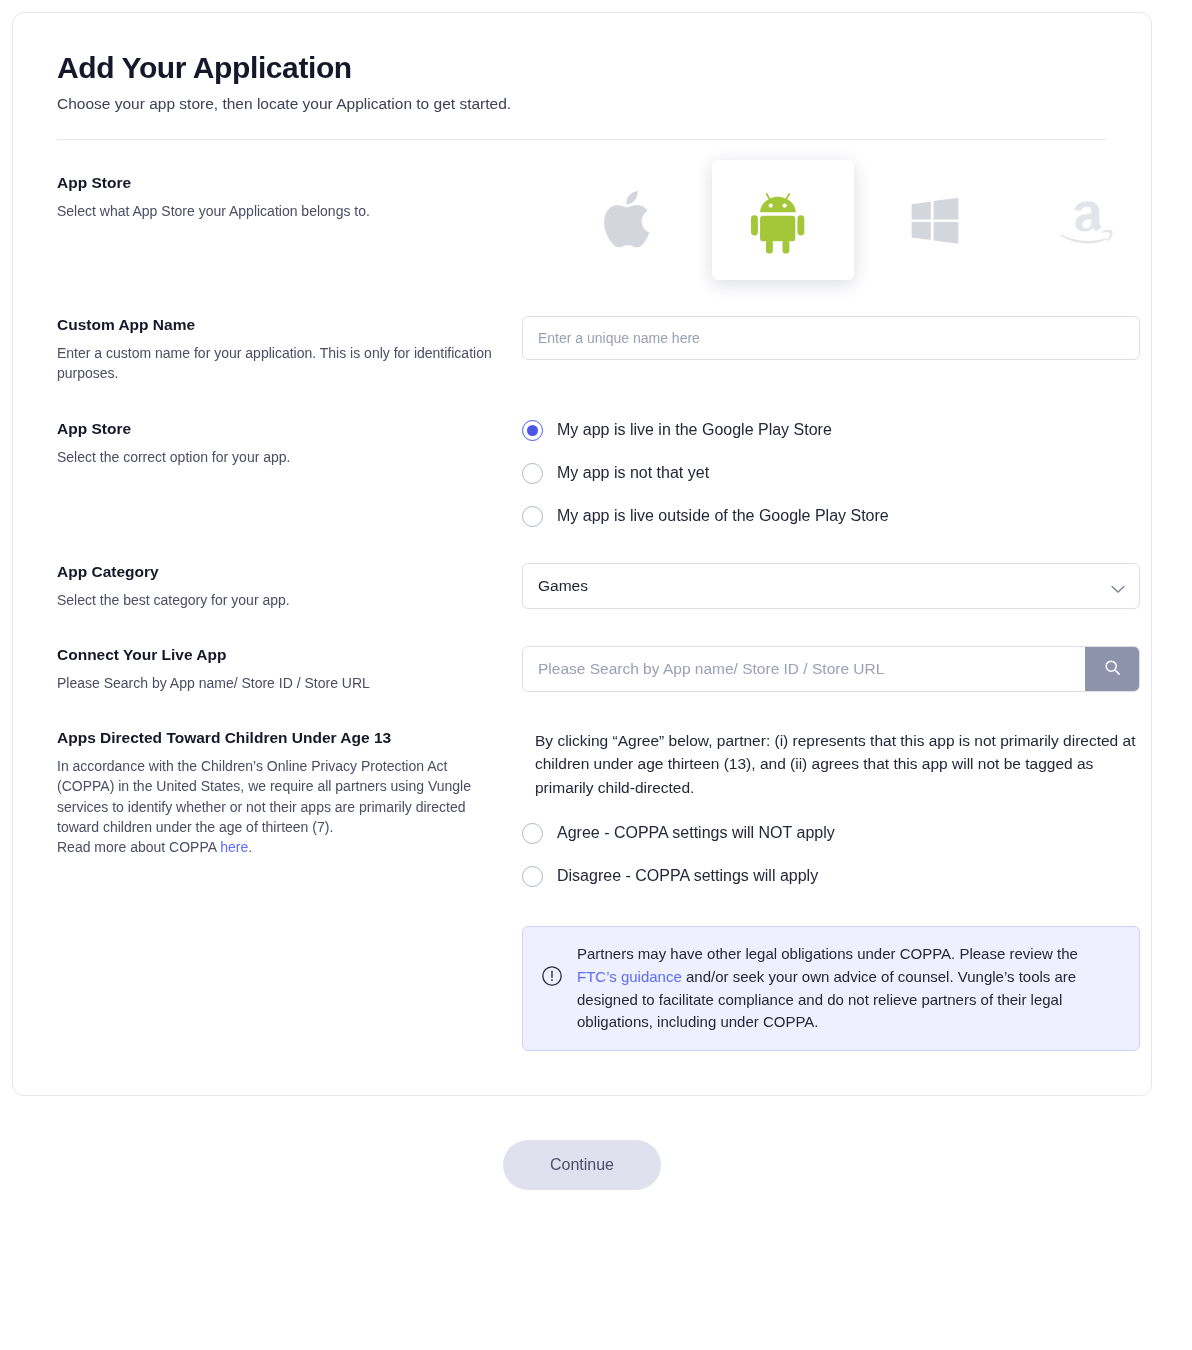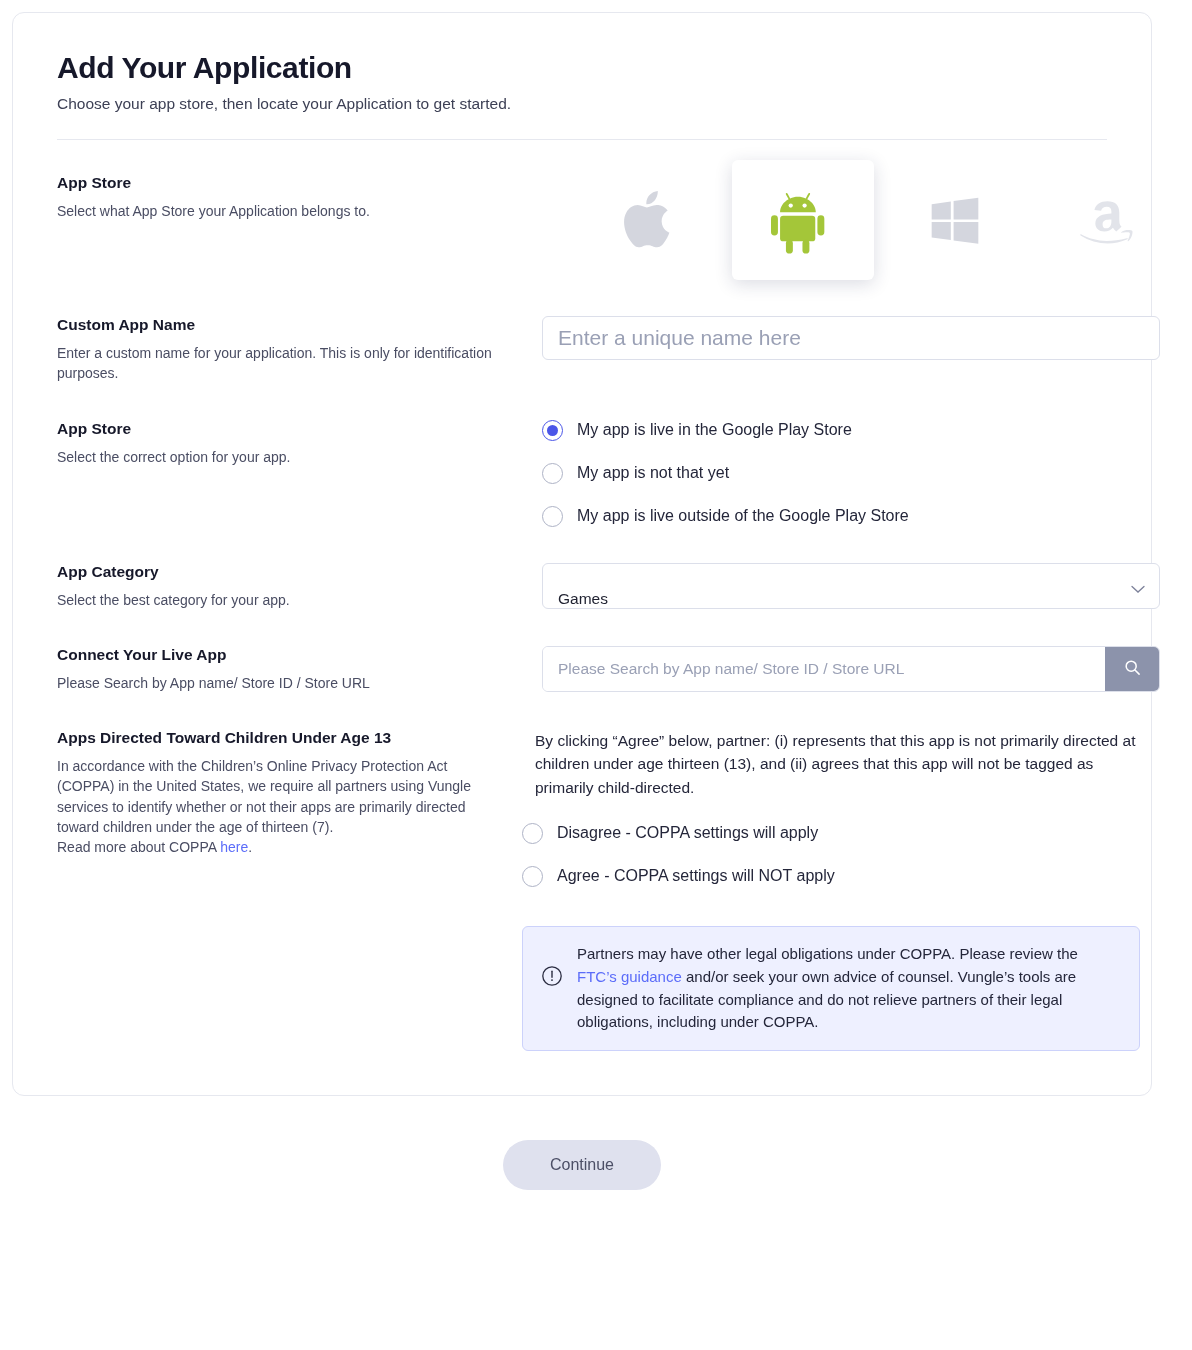--- a/index.html
+++ b/index.html
@@ -93,41 +93,41 @@
     box-shadow: 0 4px 18px rgba(30,35,80,0.16);
   }
 
   
   .text-input {
     width: 618px;
     height: 44px;
     border: 1px solid #dcdfea;
     border-radius: 6px;
     padding: 0 15px;
-    font-size: 21px;
+    font-size: 14px;
     color: #1f2130;
     font-family: "Liberation Sans", sans-serif;
     outline: none;
     background: #fff;
   }
   .text-input::placeholder { color: #9aa0b5; }
 
   .select-wrap {
     position: relative;
     width: 618px;
   }
   .select-box {
     width: 618px;
     height: 46px;
     border: 1px solid #dcdfea;
     border-radius: 6px;
     padding: 0 15px;
     font-size: 15.5px;
     display: flex;
-    align-items: flex-end;
+    align-items: center;
     color: #1f2130;
     background: #fff;
     cursor: pointer;
   }
   .chev {
     position: absolute;
     right: 15px;
     top: 17px;
     pointer-events: none;
     color: #7c8099;
@@ -237,21 +237,21 @@
     height: 50px;
     border-radius: 25px;
     background: #dfe1ee;
     color: #4c4f66;
     font-size: 16px;
     border: none;
     cursor: pointer;
     font-family: "Liberation Sans", sans-serif;
   }
 
-  .section { margin-bottom: 36px; gap: 20px; }
+  .section { margin-bottom: 36px; }
 </style>
 </head>
 <body>
 
 <div class="page">
   <div class="card">
 
     <h1 class="title">Add Your Application</h1>
     <p class="subtitle">Choose your app store, then locate your Application to get started.</p>
     <div class="divider"></div>
@@ -380,25 +380,25 @@
         <div class="lbl">Apps Directed Toward Children Under Age 13</div>
         <p class="hint">
           <span>In accordance with the Children’s Online Privacy Protection Act (COPPA) in the United States, we require all partners using Vungle services to identify whether or not their apps are primarily directed toward children under the age of thirteen (7).</span><br>
           <span>Read more about COPPA </span><a class="inline-link" href="#">here</a><span>.</span>
         </p>
       </div>
       <div class="col-right">
         <p class="agree-text">By clicking “Agree” below, partner: (i) represents that this app is not primarily directed at children under age thirteen (13), and (ii) agrees that this app will not be tagged as primarily child-directed.</p>
         <div class="radio-item">
           <span class="radio"></span>
-          <span class="radio-label">Disagree - COPPA settings will apply</span>
+          <span class="radio-label">Agree - COPPA settings will NOT apply</span>
         </div>
         <div class="radio-item">
           <span class="radio"></span>
-          <span class="radio-label">Agree - COPPA settings will NOT apply</span>
+          <span class="radio-label">Disagree - COPPA settings will apply</span>
         </div>
 
         <div class="notice">
           <span class="notice-ico">
             <svg width="22" height="22" viewBox="0 0 22 22">
               <circle cx="11" cy="11" r="9.2" fill="none" stroke="#2b2d42" stroke-width="1.3"></circle>
               <path d="M11 6.2v6" stroke="#2b2d42" stroke-width="1.4" stroke-linecap="round"></path>
               <circle cx="11" cy="15.1" r=".95" fill="#2b2d42"></circle>
             </svg>
           </span>

